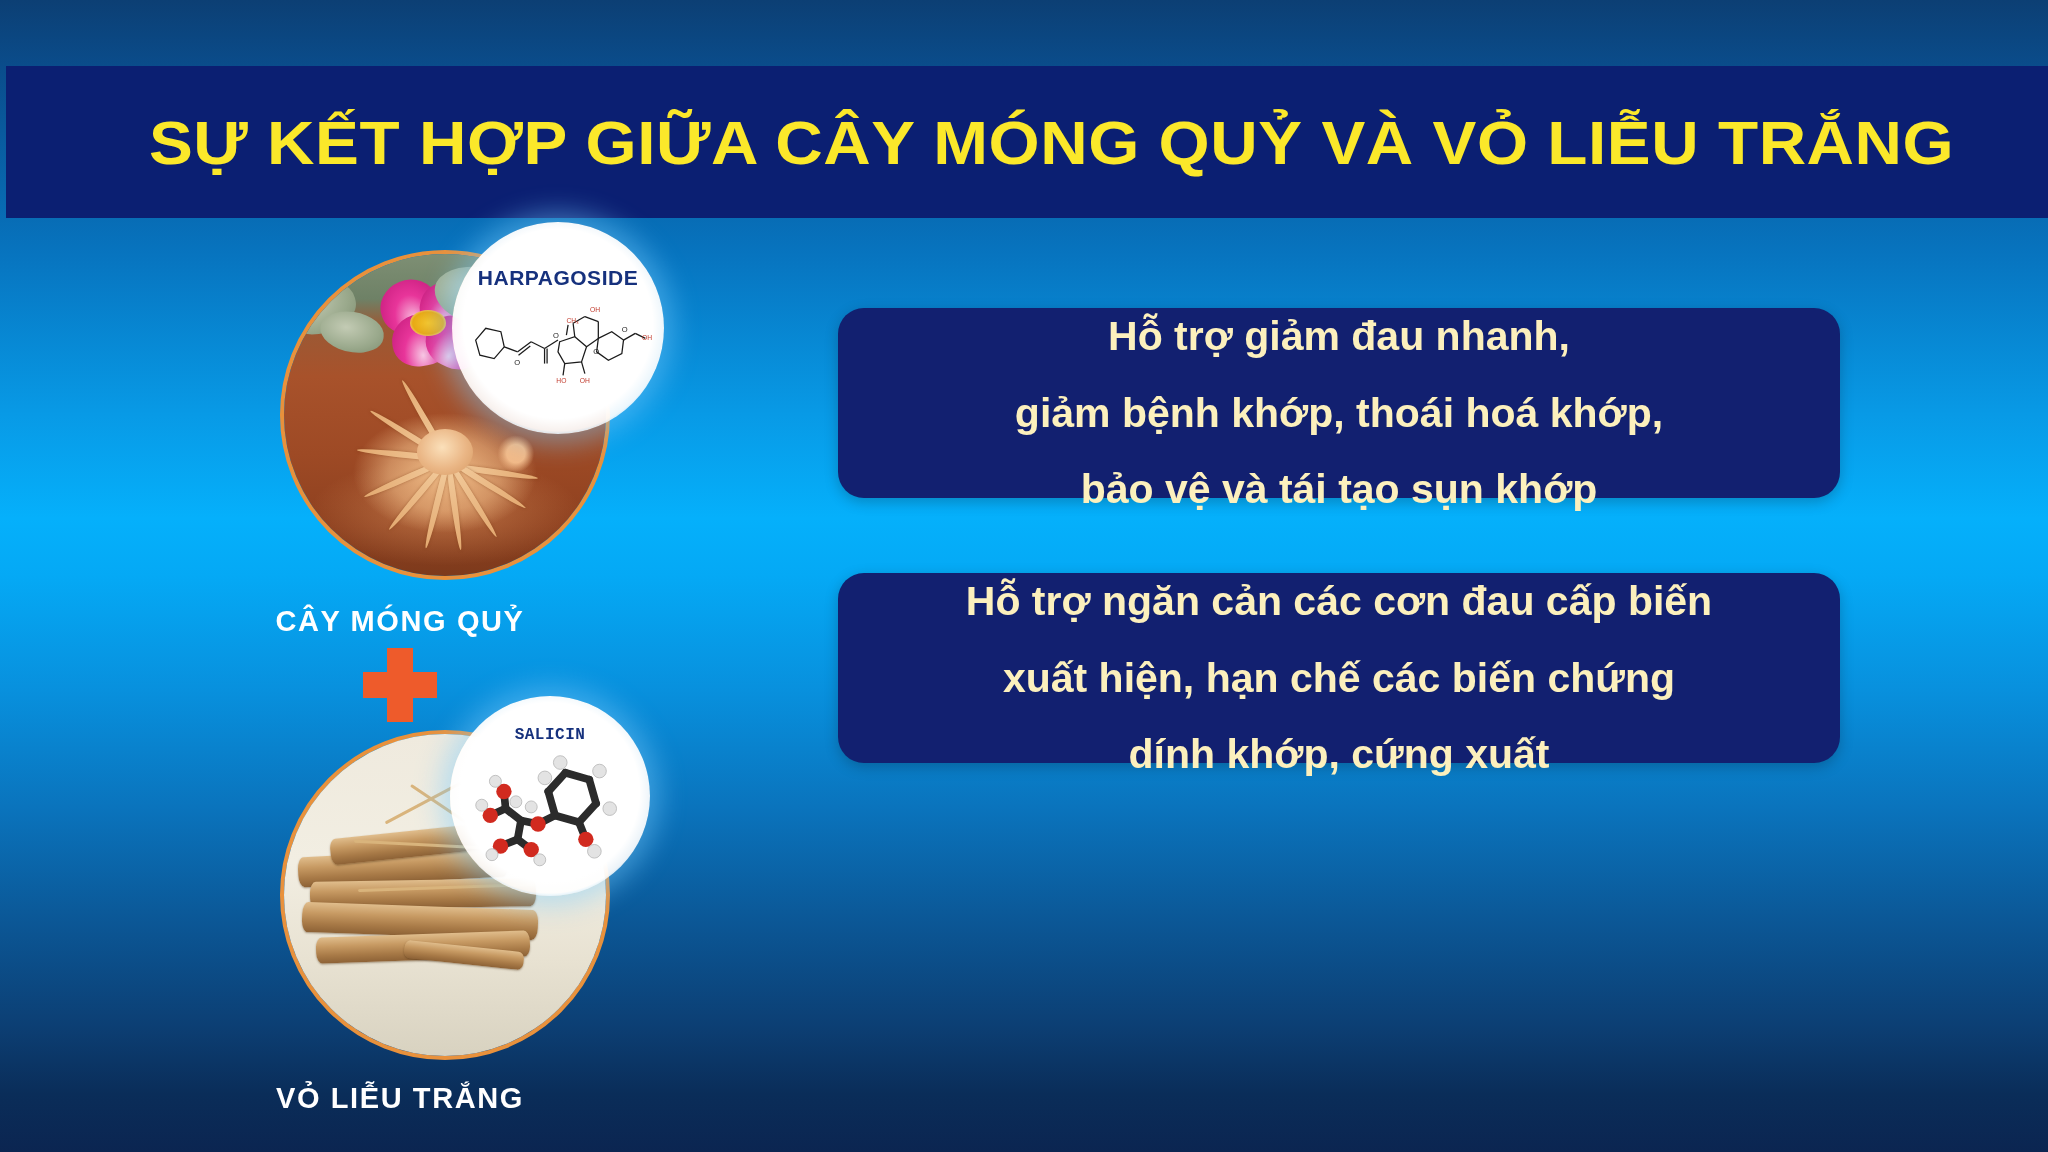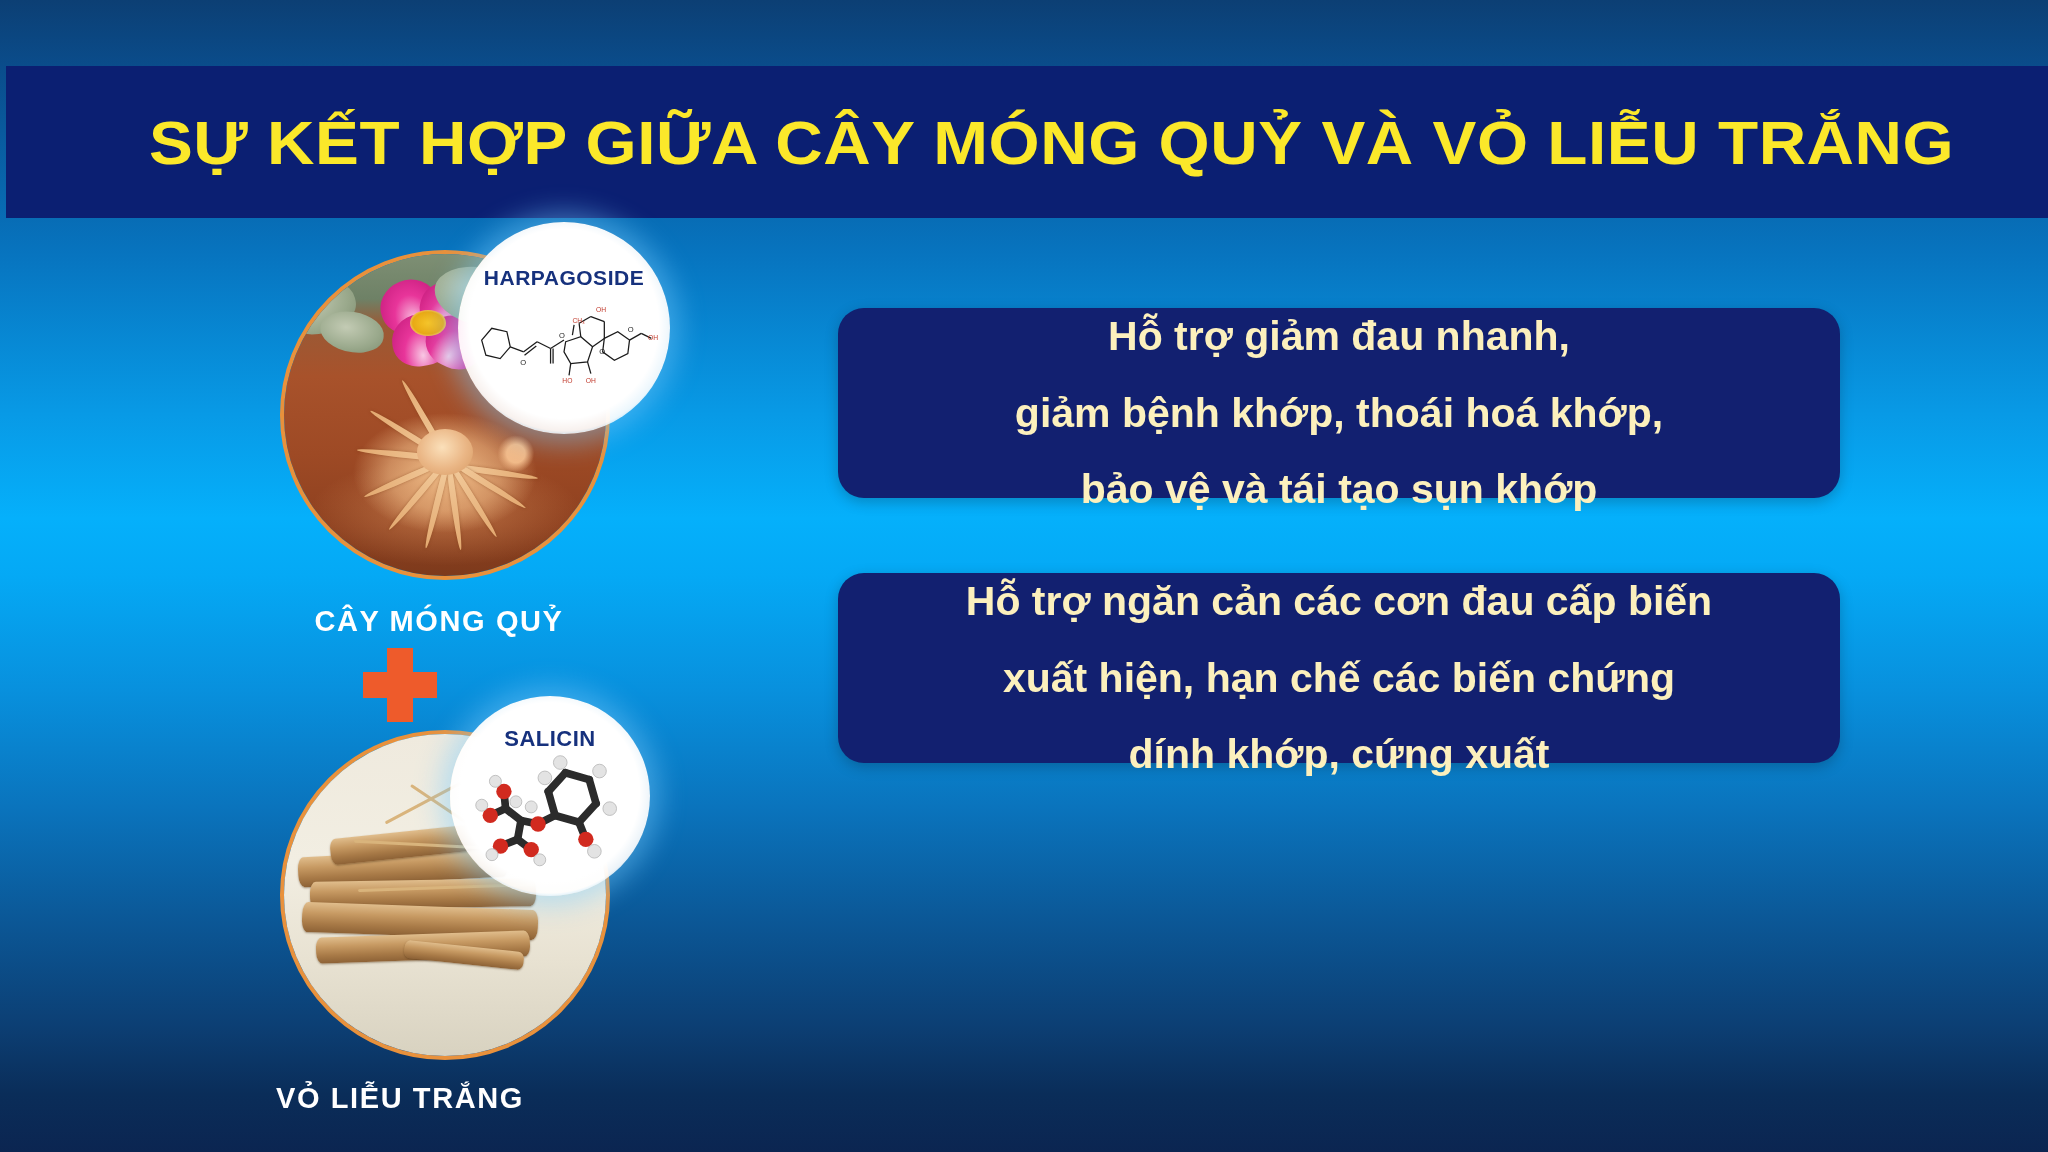--- a/index.html
+++ b/index.html
@@ -260,21 +260,21 @@
           <div class="dc-root" style="transform:rotate(14deg);"></div>
           <div class="dc-root" style="transform:rotate(40deg);"></div>
           <div class="dc-root" style="transform:rotate(66deg);"></div>
           <div class="dc-root" style="transform:rotate(96deg);"></div>
           <div class="dc-root" style="transform:rotate(122deg);"></div>
           <div class="dc-root" style="transform:rotate(150deg);"></div>
           <div class="dc-hub"></div>
         </div>
       </div>
 
-      <div class="molecule-bubble" style="left:178px; top:-28px; width:212px; height:212px;">
+      <div class="molecule-bubble" style="left:172px; top:-28px; width:212px; height:212px;">
         <div class="molecule-label" style="top:44px; font-size:21px;">HARPAGOSIDE</div>
         <svg viewBox="0 0 220 150" style="position:absolute;left:8px;top:66px;width:196px;height:126px;">
           <g stroke="#1b1b1b" stroke-width="1.5" fill="none">
             <polygon points="12,62 24,48 42,52 46,70 34,84 17,80"></polygon>
             <line x1="46" y1="70" x2="62" y2="76"></line>
             <line x1="62" y1="76" x2="78" y2="64"></line>
             <line x1="63" y1="80" x2="77" y2="69"></line>
             <line x1="78" y1="64" x2="94" y2="72"></line>
             <line x1="94" y1="72" x2="94" y2="90"></line>
             <line x1="97" y1="72" x2="97" y2="90"></line>
@@ -302,21 +302,21 @@
             <text x="108" y="113">HO</text>
             <text x="136" y="113">OH</text>
             <text x="120" y="42">CH₃</text>
             <text x="210" y="62">OH</text>
             <text x="148" y="28">OH</text>
           </g>
         </svg>
       </div>
     </div>
 
-    <div class="plant-label" style="top:355px;padding-left:39px;">CÂY MÓNG QUỶ</div>
+    <div class="plant-label" style="top:355px;">CÂY MÓNG QUỶ</div>
   </div>
 
   <div id="plus-icon" style="left:363px; top:648px;">
     <div class="bar h"></div>
     <div class="bar v"></div>
   </div>
 
   <div class="plant-block" style="top:730px;">
     <div class="circle-wrap">
 
@@ -329,21 +329,21 @@
           <div class="wb-bark" style="left:46px;  top:96px;  width:180px; height:26px; transform:rotate(-6deg);"></div>
           <div class="wb-bark" style="left:120px; top:212px; width:120px; height:18px; transform:rotate(6deg);"></div>
           <div class="wb-string" style="left:96px;  top:66px;  width:92px; transform:rotate(-28deg);"></div>
           <div class="wb-string" style="left:120px; top:72px;  width:80px; transform:rotate(34deg);"></div>
           <div class="wb-string" style="left:70px;  top:110px; width:170px; transform:rotate(3deg);"></div>
           <div class="wb-string" style="left:74px;  top:152px; width:176px; transform:rotate(-2deg);"></div>
         </div>
       </div>
 
       <div class="molecule-bubble" style="left:170px; top:-34px; width:200px; height:200px;">
-        <div class="molecule-label" style="top:30px; font-size:22px;">SALICIN</div>
+        <div class="molecule-label" style="top:30px; font-size:16px;font-family:Liberation Mono, monospace;">SALICIN</div>
         <svg viewBox="0 0 200 150" style="position:absolute;left:10px;top:58px;width:180px;height:128px;">
           <g stroke="#2b2b2b" stroke-width="9" stroke-linecap="round">
             <line x1="118" y1="22" x2="146" y2="30"></line>
             <line x1="146" y1="30" x2="154" y2="58"></line>
             <line x1="154" y1="58" x2="134" y2="80"></line>
             <line x1="134" y1="80" x2="106" y2="72"></line>
             <line x1="106" y1="72" x2="98" y2="44"></line>
             <line x1="98" y1="44" x2="118" y2="22"></line>
             <line x1="134" y1="80" x2="142" y2="100"></line>
             <line x1="106" y1="72" x2="86" y2="82"></line>

